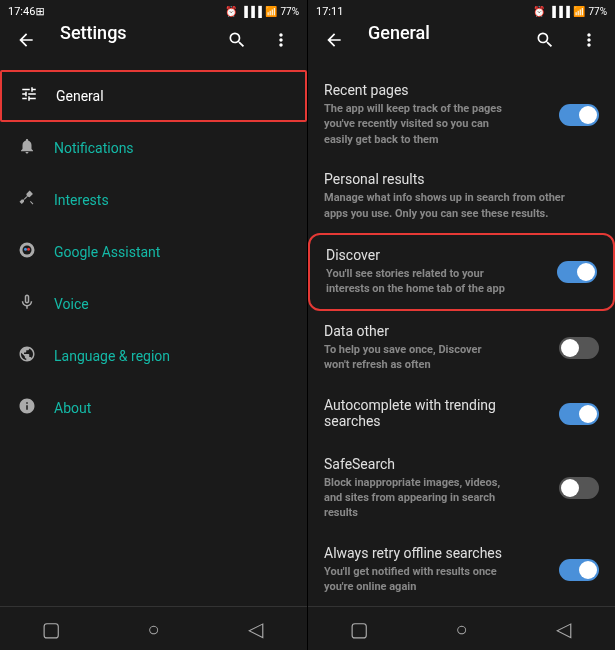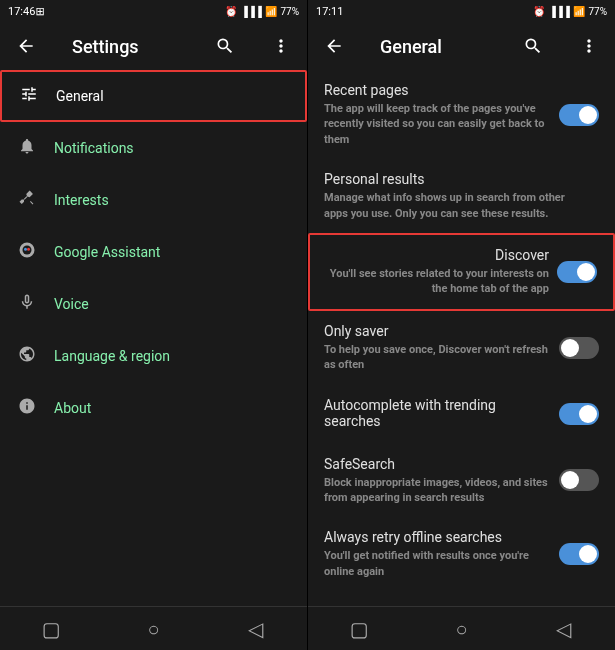--- a/index.html
+++ b/index.html
@@ -36,23 +36,23 @@
       color: #fff;
     }
     .status-left { display: flex; align-items: center; }
     .status-right { display: flex; align-items: center; gap: 3px; font-size: 10px; }
 
     
     .toolbar {
       height: 48px;
       background: #1a1a1a;
       display: flex;
-      align-items: center;
+      align-items: flex-start;
       padding: 0 8px;
-      gap: 20px;
+      gap: 8px;
     }
     .toolbar-title {
       flex: 1;
       color: #fff;
       font-size: 18px;
       font-weight: 500;
       padding-left: 8px;
     }
     .icon-btn {
       width: 36px;
@@ -66,21 +66,21 @@
       border-radius: 50%;
     }
 
     
     .nav-list { flex: 1; overflow-y: auto; }
     .nav-item {
       display: flex;
       align-items: center;
       padding: 0 16px;
       height: 52px;
-      color: #86efac;
+      color: #14b8a6;
       font-size: 14px;
       cursor: pointer;
       gap: 16px;
     }
     .nav-item.active {
       border: 2px solid #e53935;
       border-radius: 2px;
       color: #fff;
     }
     .nav-item .nav-icon { font-size: 18px; color: #aaa; width: 22px; text-align: center; }
@@ -88,25 +88,25 @@
 
     
     .settings-list { flex: 1; overflow-y: auto; }
     .settings-item {
       padding: 12px 16px;
       display: flex;
       align-items: center;
       justify-content: space-between;
       border-bottom: none;
       cursor: pointer;
+      gap: 44px;
     }
     .settings-item.highlighted {
       border: 2px solid #e53935;
-      border-radius: 2px;
-      text-align: right;
+      border-radius: 12px;
     }
     .settings-text { flex: 1; padding-right: 8px; }
     .settings-title {
       color: #e0e0e0;
       font-size: 14px;
       font-weight: 400;
       margin-bottom: 3px;
     }
     .settings-desc {
       color: #888;
@@ -329,21 +329,21 @@
     <div class="settings-item highlighted">
       <div class="settings-text">
         <div class="settings-title">Discover</div>
         <div class="settings-desc">You'll see stories related to your interests on the home tab of the app</div>
       </div>
       <div class="toggle on"></div>
     </div>
 
     <div class="settings-item">
       <div class="settings-text">
-        <div class="settings-title">Only saver</div>
+        <div class="settings-title">Data other</div>
         <div class="settings-desc">To help you save once, Discover won't refresh as often</div>
       </div>
       <div class="toggle off"></div>
     </div>
 
     <div class="settings-item">
       <div class="settings-text">
         <div class="settings-title">Autocomplete with trending searches</div>
       </div>
       <div class="toggle on"></div>

